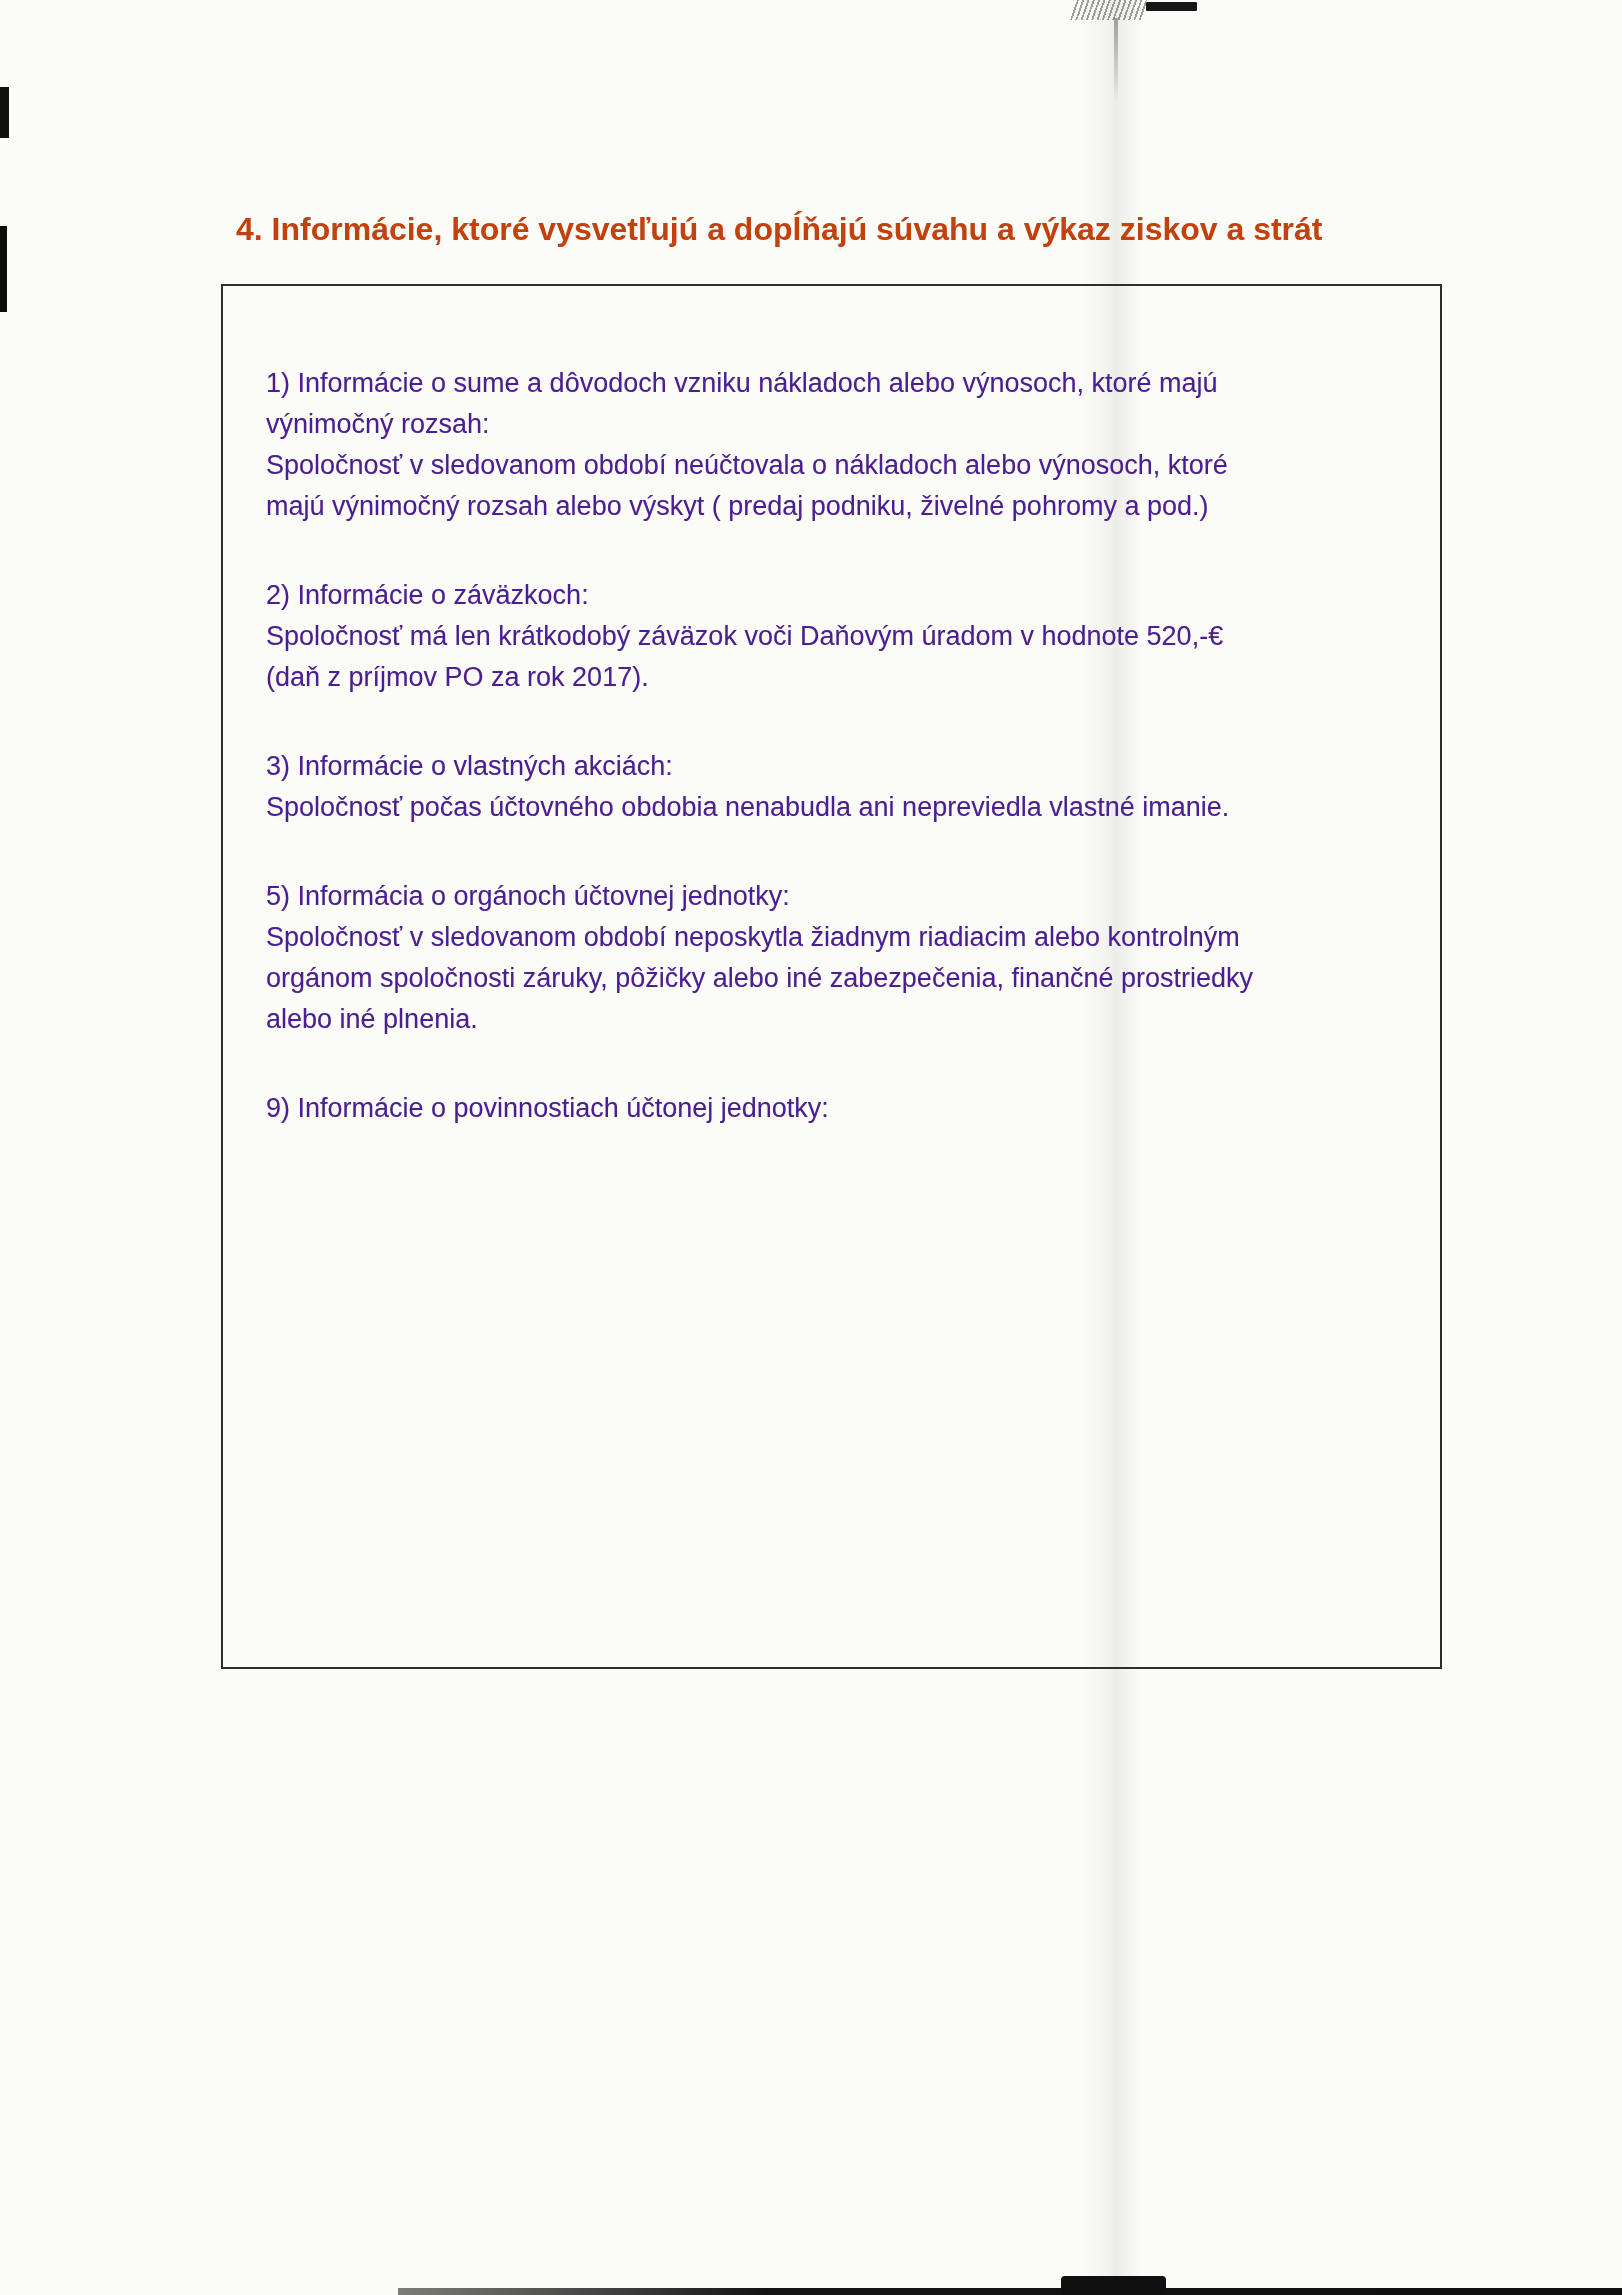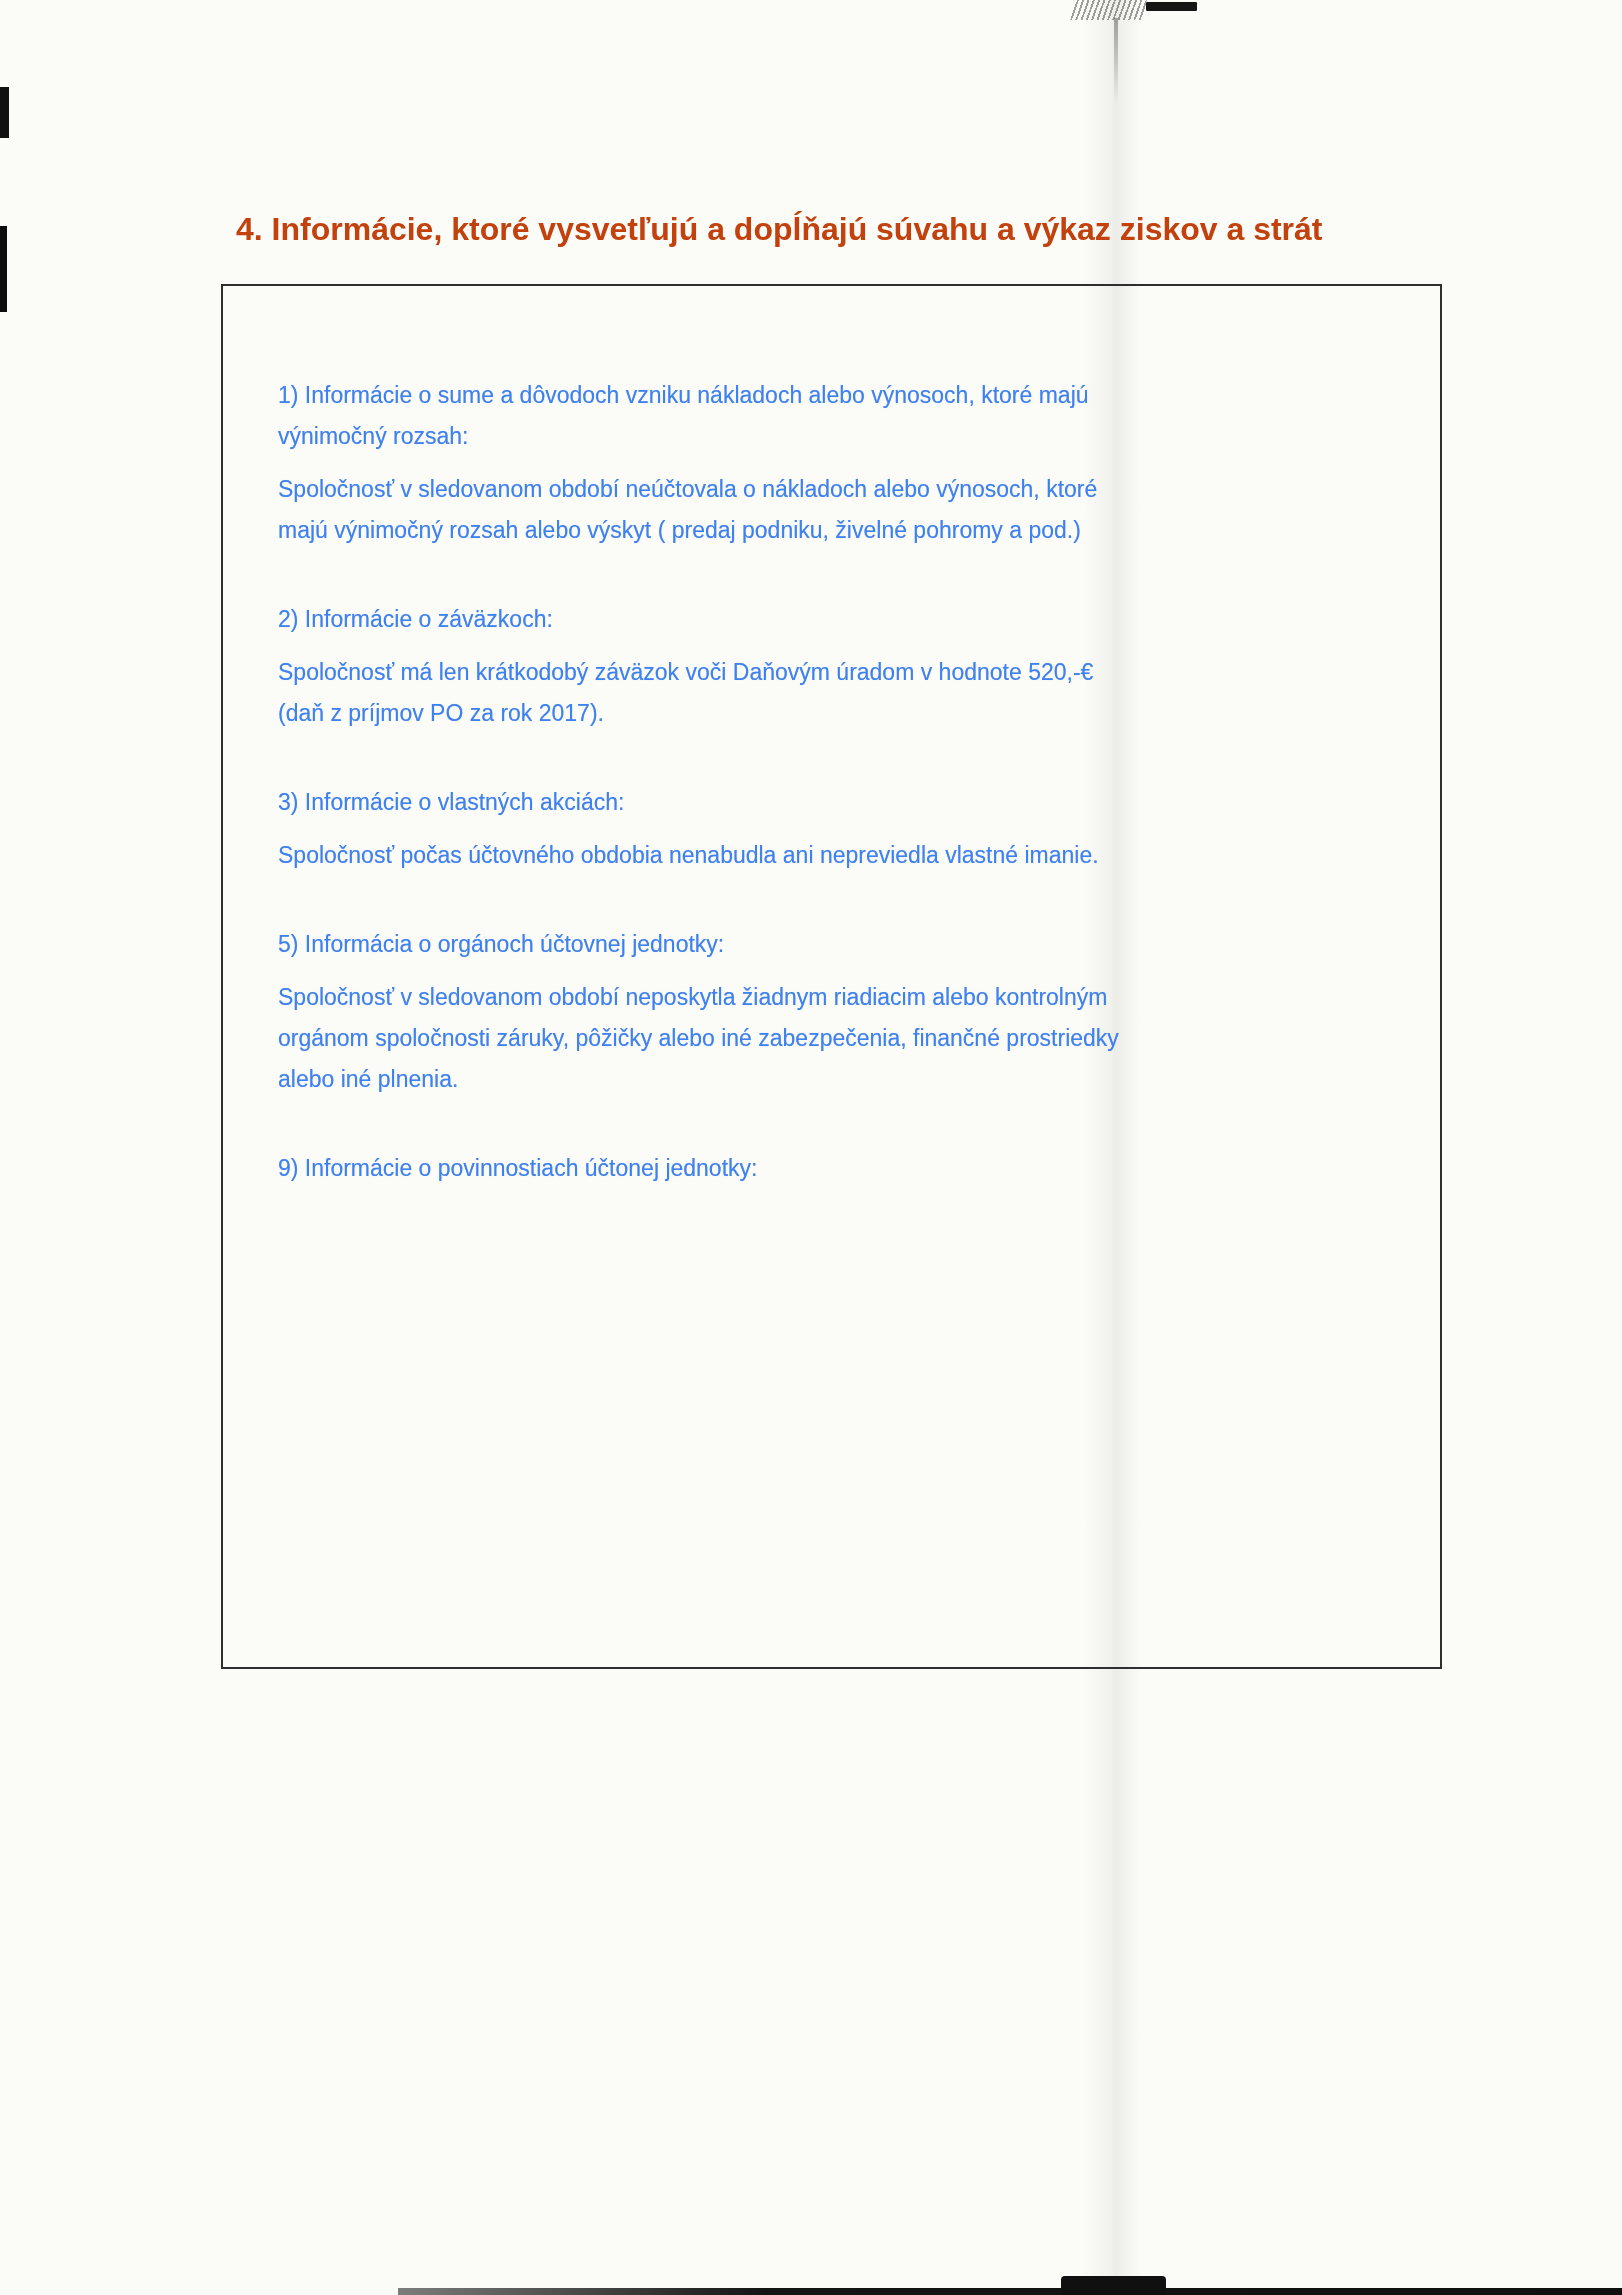--- a/index.html
+++ b/index.html
@@ -89,24 +89,24 @@
     width: 1221px; height: 1385px;
     border: 2px solid #2e2e2e;
     box-sizing: border-box;
     padding: 77px 79px 0 43px;
     background: transparent;
   }
   .section {
     margin: 0 0 48px 0;
   }
   .section p {
-    margin: 12px;
-    font-size: 23px;
+    margin: 0;
+    font-size: 27px;
     line-height: 41px;
-    color: #3b82f6;
+    color: #4c1d95;
     white-space: pre-line;
     text-shadow: 0 0 0.7px rgba(30,34,40,0.28);
   }
 </style>
 </head>
 <body>
 
 <div class="page">
 
   <div class="scan-fold"></div>

